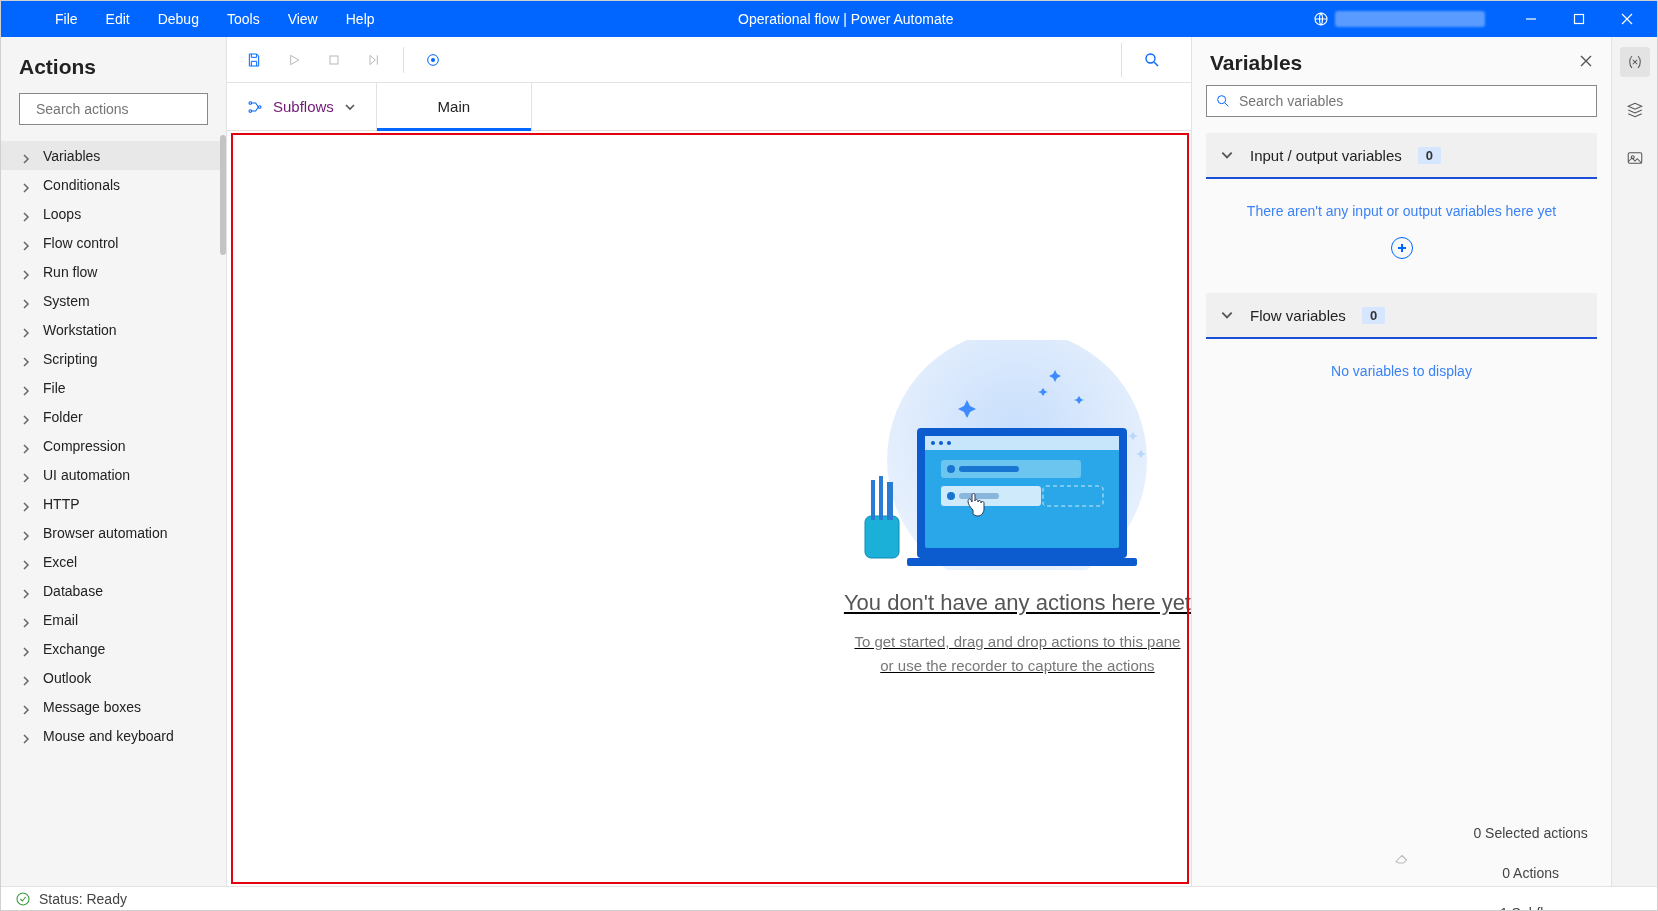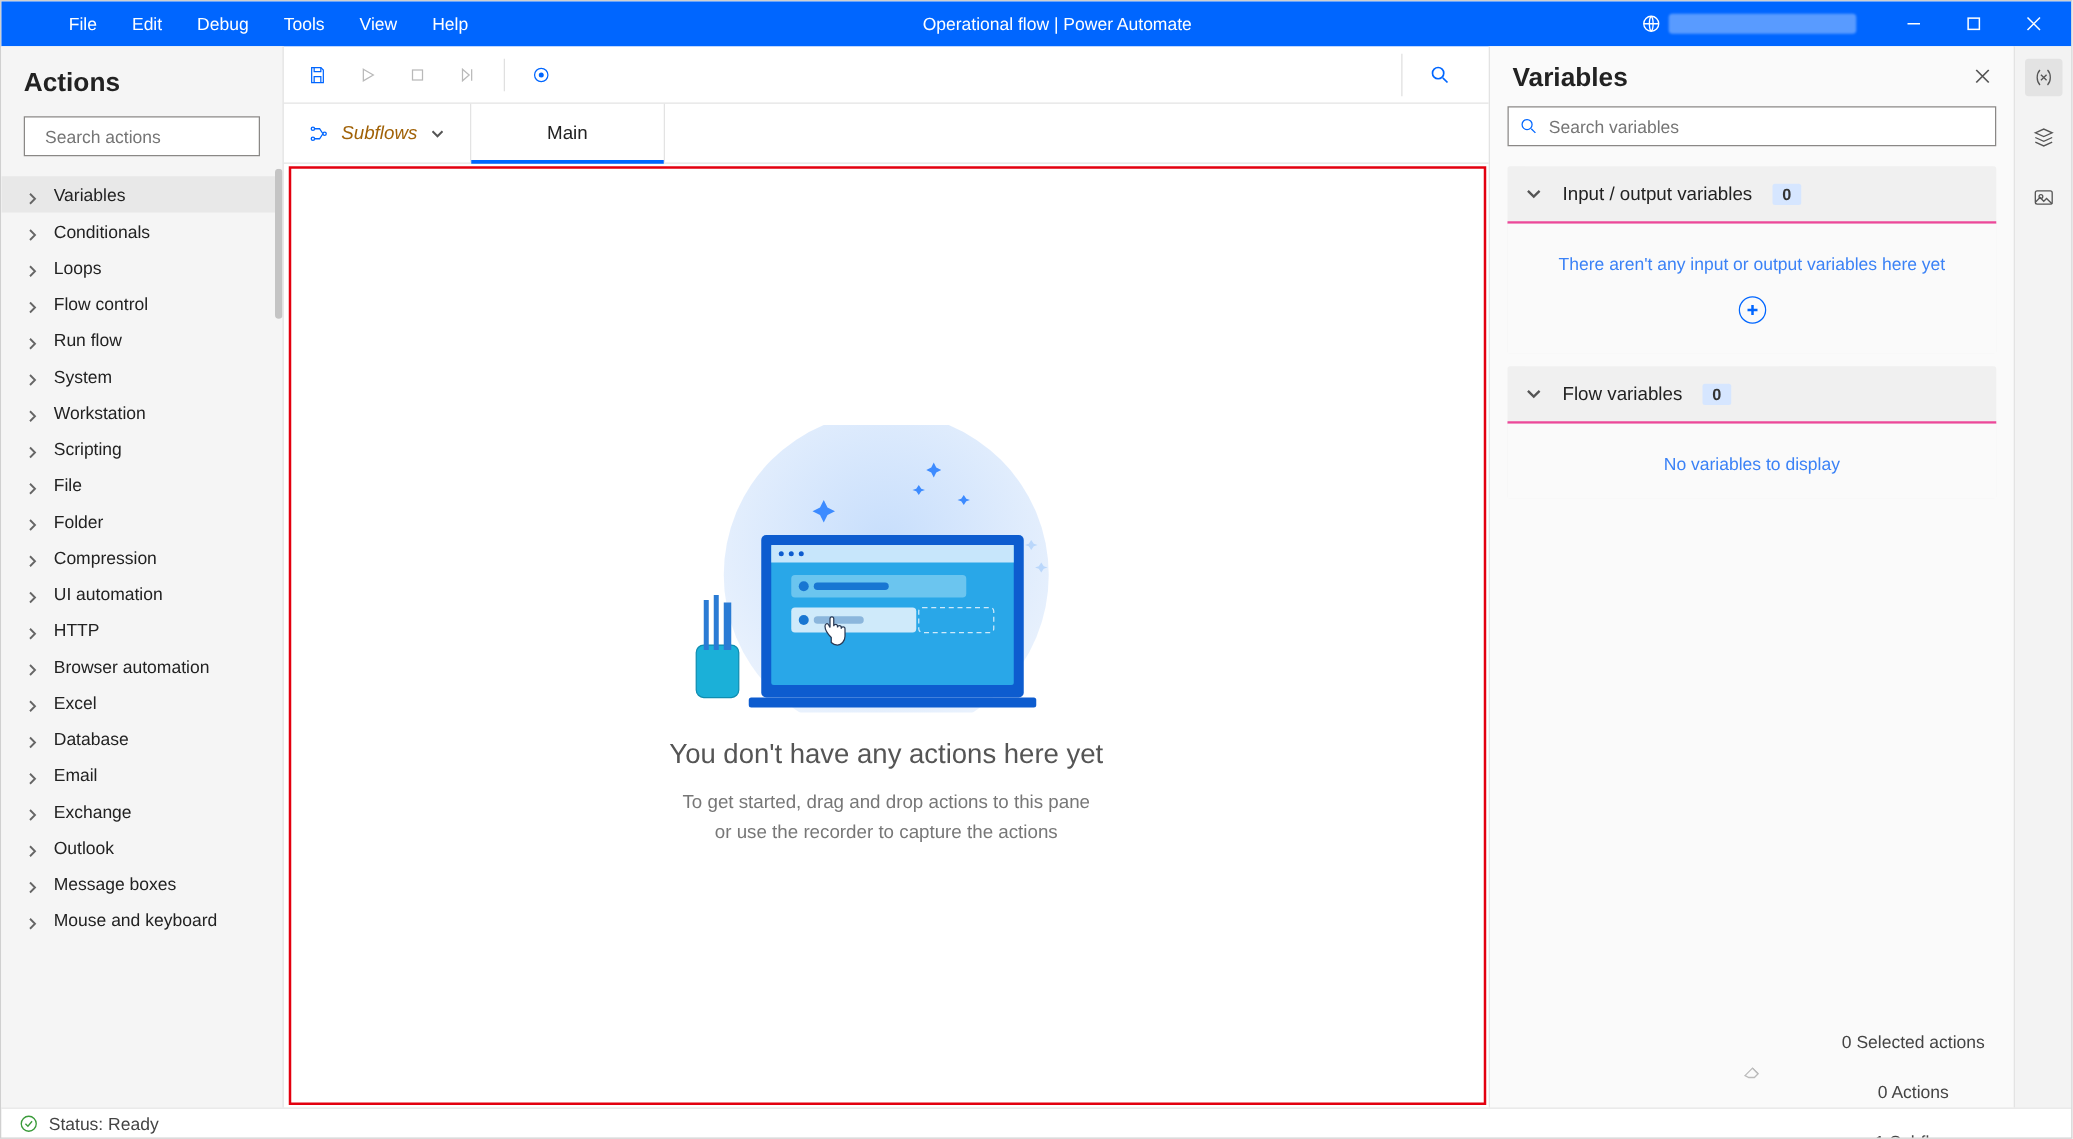--- a/index.html
+++ b/index.html
@@ -39,40 +39,40 @@
   .toolbar { height:46px; border-bottom:1px solid #e3e3e3; display:flex; align-items:center; padding:0 10px; gap:6px;}
   .toolbtn { width:34px; height:34px; display:flex; align-items:center; justify-content:center; border-radius:2px;}
   .toolbtn svg { width:16px; height:16px; stroke:#0066ff; fill:none; stroke-width:1.5;}
   .toolbtn.disabled svg { stroke:#b9b9b9; }
   .tool-sep { width:1px; height:26px; background:#e0e0e0; margin:0 6px;}
   .tool-spacer { flex:1; }
   .tool-search { width:60px; height:34px; display:flex; align-items:center; justify-content:center; border-left:1px solid #e0e0e0;}
   .tool-search svg { width:18px; height:18px; stroke:#0066ff; fill:none; stroke-width:1.8;}
 
   .tabbar { height:48px; border-bottom:1px solid #e3e3e3; display:flex; align-items:stretch;}
-  .subflows-btn { display:flex; align-items:center; gap:10px; padding:0 20px; border-right:1px solid #e3e3e3; font-size:15px; color:#a16207;font-style:italic;}
+  .subflows-btn { display:flex; align-items:center; gap:10px; padding:0 20px; border-right:1px solid #e3e3e3; font-size:15px; color:#701a75;}
   .subflows-btn svg.flow-icon { width:16px; height:16px; stroke:#0066ff; fill:none; stroke-width:1.6;}
   .subflows-btn svg.dd { width:12px; height:12px; stroke:#555; fill:none; stroke-width:1.6;}
   .tab { width:155px; display:flex; align-items:center; justify-content:center; font-size:15px; color:#222; border-right:1px solid #e3e3e3; position:relative;}
   .tab.active::after { content:""; position:absolute; left:0; right:0; bottom:-1px; height:3px; background:#0066ff;}
   
-  .canvas-wrap { flex:1; position:relative; display:flex; align-items:center; justify-content:center;}
+  .canvas-wrap { flex:1; position:relative; display:flex; align-items:center; justify-content:flex-end;text-decoration:underline;}
   .canvas-redbox { position:absolute; left:4px; top:2px; right:2px; bottom:2px; border:2px solid #e3000f; pointer-events:none;}
   .empty-state { text-align:center; color:#555;}
   .empty-title { font-size:22px; color:#555; margin:20px 0 14px;}
   .empty-sub { font-size:15px; color:#777; line-height:1.55;}
   .illus { width:320px; height:230px; margin:0 auto; position:relative;}
 
   
   .vars-panel { width:420px; border-left:1px solid #e3e3e3; background:#fafafa; display:flex; flex-direction:column; padding-bottom:8px;}
   .vars-head { display:flex; align-items:center; justify-content:space-between; padding:14px 18px 10px;}
   .vars-head h2 { font-size:21px; font-weight:600; color:#222;}
   .vars-head .closex svg { width:14px; height:14px; stroke:#555; fill:none; stroke-width:1.4;}
   .var-section { margin:10px 14px 0; background:#f0f0f0; border-radius:2px; }
-  .var-sec-head { height:46px; display:flex; align-items:center; gap:16px; padding:0 14px; font-size:15px; color:#222; border-bottom:2px solid #ec4899;}
+  .var-sec-head { height:46px; display:flex; align-items:center; gap:16px; padding:0 14px; font-size:15px; color:#222; border-bottom:2px solid #1d4ed8;}
   .var-sec-head .badge { background:#d6e6ff; color:#333; font-size:13px; padding:1px 8px; border-radius:2px; font-weight:600;}
   .var-sec-body { background:#fafafa; padding:24px 14px 20px; text-align:center; color:#3b82f6; font-size:14px;}
   .plus-circle { width:22px; height:22px; margin:18px auto 4px; border:1.6px solid #0066ff; border-radius:50%; display:flex; align-items:center; justify-content:center;}
   .plus-circle svg{ width:10px; height:10px; stroke:#0066ff; stroke-width:2; fill:none;}
   .eraser { text-align:center; padding:8px;}
   .eraser svg { width:18px; height:18px; stroke:#bbb; fill:none; stroke-width:1.4;}
 
   
   .rail { width:46px; background:#f3f3f3; border-left:1px solid #e3e3e3; display:flex; flex-direction:column; align-items:center; padding-top:10px; gap:18px;}
   .rail-btn { width:30px; height:30px; display:flex; align-items:center; justify-content:center; border-radius:3px;}

